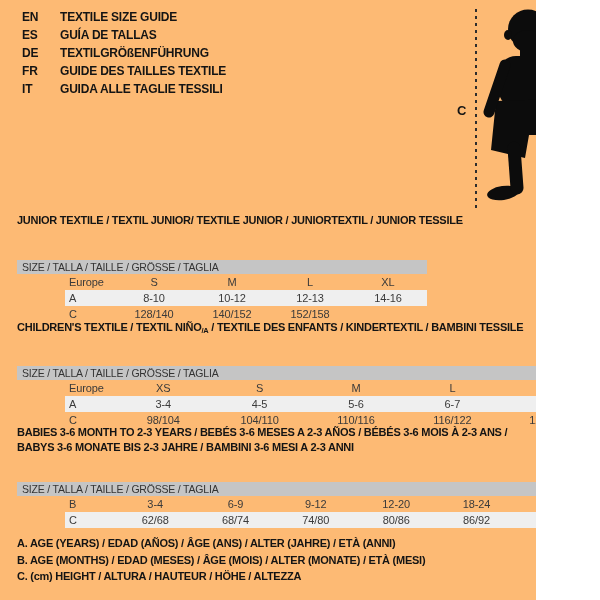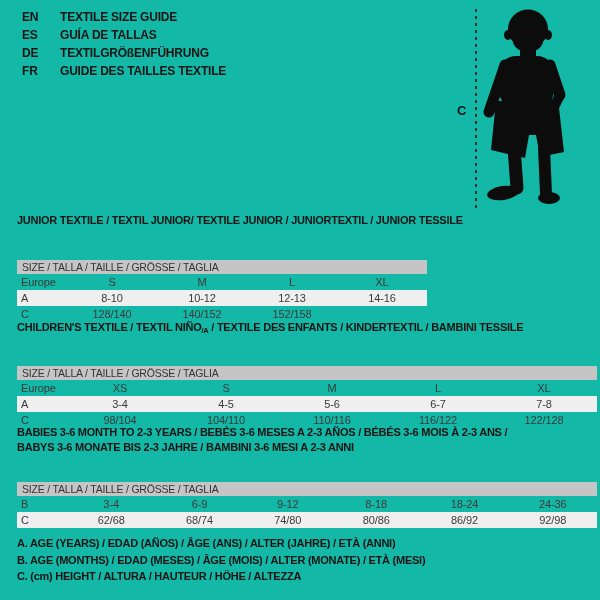--- a/index.html
+++ b/index.html
@@ -1,18 +1,18 @@
 <!DOCTYPE html>
 <html><head>
 <meta charset="utf-8">
 <style>
   * { margin:0; padding:0; box-sizing:border-box; }
   html,body { background:#fff; }
   .canvas {
-    position:relative; width:600px; height:600px; background:#14b8a6;
+    position:relative; width:536px; height:600px; background:#fdba74;
     font-family:"Liberation Sans", sans-serif; color:#2e2e2e; overflow:hidden;
   }
   
   .langs { position:absolute; left:22px; top:8px; font-weight:bold; font-size:12px;
            letter-spacing:-0.2px; color:#141414; }
   .lang-row { height:18px; line-height:18px; white-space:nowrap; }
   .lang-code { display:inline-block; width:38px; }
   
   .measure-line { position:absolute; left:475px; top:9px; width:2px; height:199px;
     background:repeating-linear-gradient(to bottom, #2d2d2d 0 3px, transparent 3px 7px); }
@@ -27,21 +27,21 @@
   .sec3-title { top:425px; }
   .sub-a { font-size:7.5px; vertical-align:-2px; }
   
   .size-table { position:absolute; left:17px; font-size:11px; color:#3a3a3a;
     letter-spacing:-0.1px; }
   .t1 { top:240px; width:410px; }
   .t2 { top:346px; width:580px; }
   .t3 { top:462px; width:580px; }
   .thead { background:#c5c5c5; height:14px; line-height:14px; padding-left:5px;
     font-size:10.5px; color:#333; letter-spacing:-0.2px; white-space:nowrap;margin-top:20px; }
-  .trow { display:grid; height:16px; line-height:16px; align-items:center; }
+  .trow { display:grid; height:16px; line-height:16px; align-items:center;margin-left:48px; }
   .t1 .trow { grid-template-columns:50px repeat(4, 1fr); }
   .t2 .trow { grid-template-columns:50px repeat(5, 1fr); }
   .t3 .trow { grid-template-columns:50px repeat(6, 1fr); }
   .trow.shade { background:#efefef; }
   .cell { text-align:center; white-space:nowrap; }
   .cell.lbl { text-align:left; padding-left:4px; }
   
   .notes { position:absolute; left:17px; top:535px; font-weight:bold; font-size:11px;
     line-height:16.5px; letter-spacing:-0.25px; color:#141414; }
   .note-line { white-space:nowrap; }
@@ -56,20 +56,23 @@
       <span class="lang-code">EN</span><span>TEXTILE SIZE GUIDE</span>
     </div>
     <div class="lang-row">
       <span class="lang-code">ES</span><span>GUÍA DE TALLAS</span>
     </div>
     <div class="lang-row">
       <span class="lang-code">DE</span><span>TEXTILGRÖßENFÜHRUNG</span>
     </div>
     <div class="lang-row">
       <span class="lang-code">FR</span><span>GUIDE DES TAILLES TEXTILE</span>
+    </div>
+    <div class="lang-row">
+      <span class="lang-code">IT</span><span>GUIDA ALLE TAGLIE TESSILI</span>
     </div>
   </div>
 
   <div class="measure-line"></div>
   <span class="measure-label">C</span>
   <svg class="silhouette" width="90" height="198" viewBox="0 0 90 198" xmlns="http://www.w3.org/2000/svg">
     <g fill="#0c0c0c" stroke="none">
       <ellipse cx="46" cy="21" rx="20" ry="19.5"></ellipse>
       <ellipse cx="26" cy="27" rx="4" ry="5"></ellipse>
       <ellipse cx="66" cy="27" rx="4" ry="5"></ellipse>
@@ -149,21 +152,21 @@
     <div class="note-line">BABIES 3-6 MONTH TO 2-3 YEARS / BEBÉS 3-6 MESES A 2-3 AÑOS / BÉBÉS 3-6 MOIS À 2-3 ANS /</div>
     <div class="note-line">BABYS 3-6 MONATE BIS 2-3 JAHRE / BAMBINI 3-6 MESI A 2-3 ANNI</div>
   </div>
   <div class="size-table t3">
     <div class="thead">SIZE / TALLA / TAILLE / GRÖSSE / TAGLIA</div>
     <div class="trow">
       <div class="cell lbl">B</div>
       <div class="cell">3-4</div>
       <div class="cell">6-9</div>
       <div class="cell">9-12</div>
-      <div class="cell">8-18</div>
+      <div class="cell">12-20</div>
       <div class="cell">18-24</div>
       <div class="cell">24-36</div>
     </div>
     <div class="trow shade">
       <div class="cell lbl">C</div>
       <div class="cell">62/68</div>
       <div class="cell">68/74</div>
       <div class="cell">74/80</div>
       <div class="cell">80/86</div>
       <div class="cell">86/92</div>

